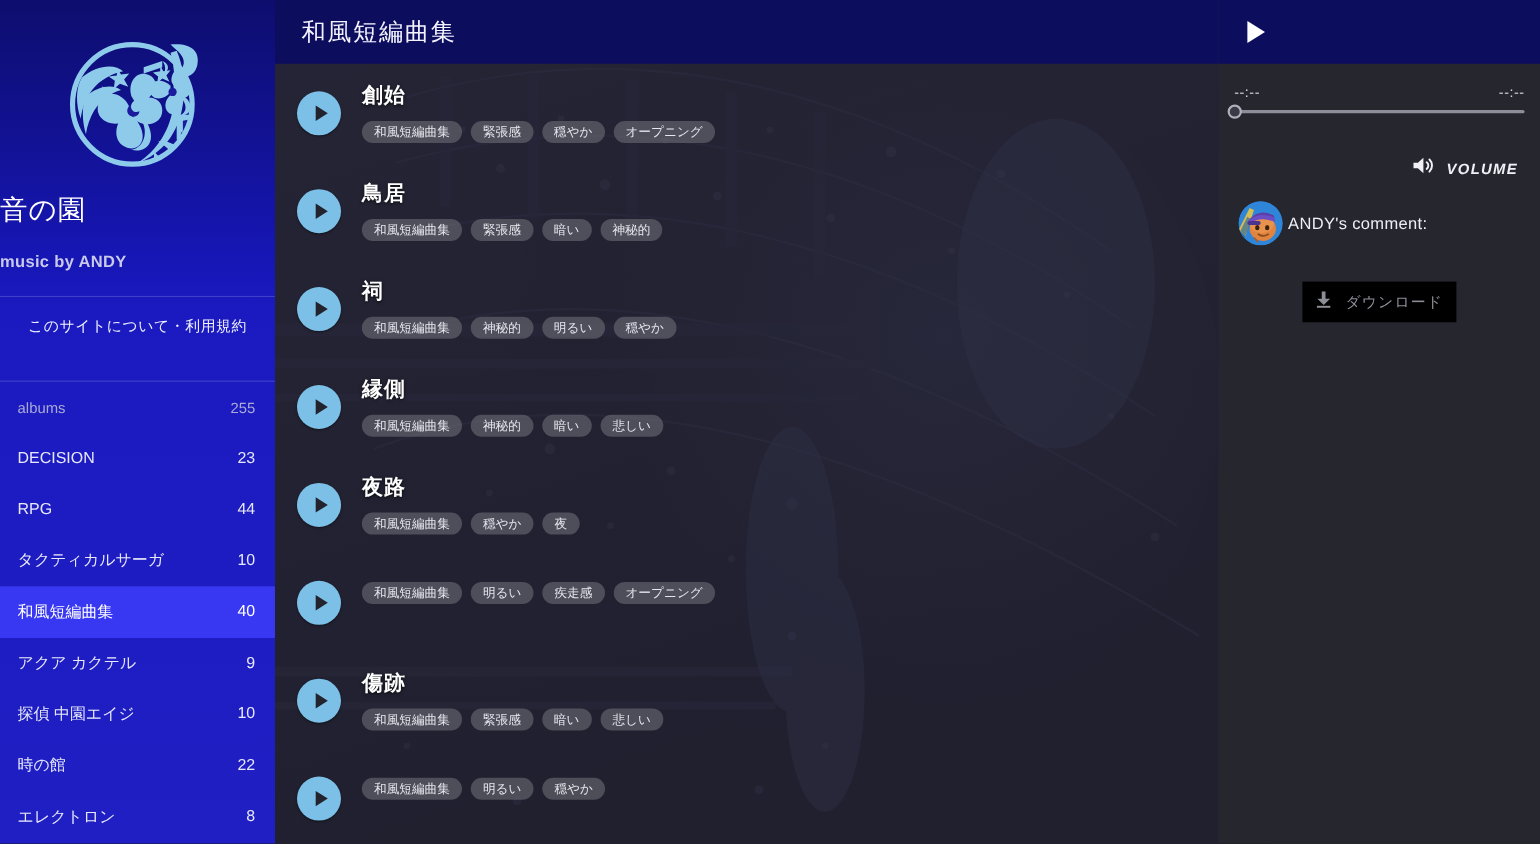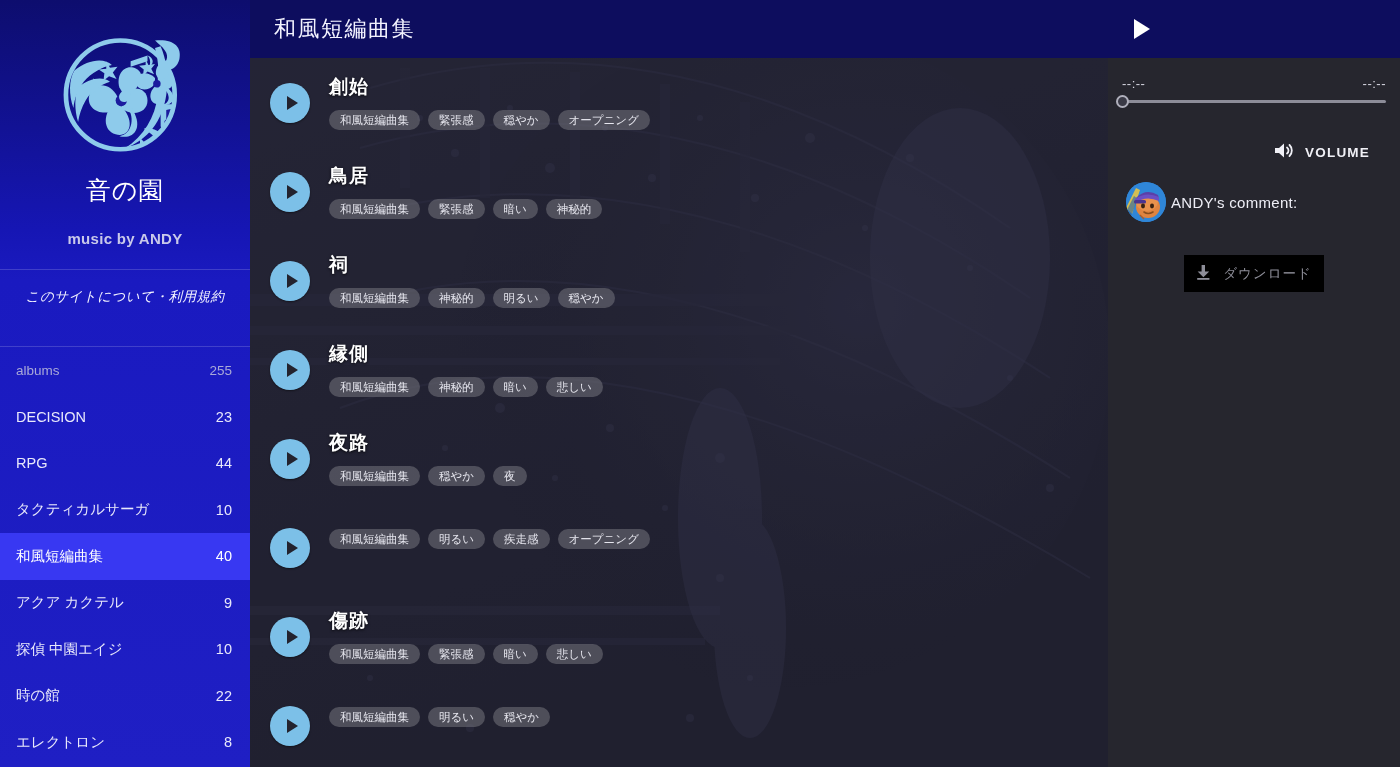--- a/index.html
+++ b/index.html
@@ -25,21 +25,20 @@
     width: 250px;
     height: 767px;
     flex: 0 0 250px;
     background: linear-gradient(180deg, #0d0d6e 0%, #1616b4 230px, #1a1ac0 280px, #1f1fc4 100%);
     position: relative;
     overflow: hidden;
   }
 
   .brand {
     padding-top: 18px;
-    text-align: center;
   }
 
   .logo-wrap {
     width: 150px;
     height: 150px;
     margin: 0 auto;
     display: block;
   }
 
   .brand-title {
@@ -66,21 +65,20 @@
 
   .site-info {
     height: 54px;
     display: flex;
     align-items: center;
     justify-content: center;
     font-size: 13.5px;
     color: #f2f2ff;
     letter-spacing: .5px;
     cursor: pointer;
-    font-style: italic;
   }
 
   .album-list { margin-top: 0; }
 
   .album-row {
     height: 46.5px;
     display: flex;
     align-items: center;
     padding: 0 18px 0 16px;
     cursor: pointer;
@@ -278,22 +276,23 @@
     background: #3a3a46;
     border: 2px solid #b0b0bc;
     cursor: pointer;
   }
 
   .volume-row {
     margin-top: 38px;
     display: flex;
     align-items: center;
     justify-content: flex-end;
-    padding-right: 30px;
+    padding-right: 20px;
     gap: 10px;
+    font-style: italic;
   }
   .volume-label {
     font-size: 13.5px;
     font-weight: bold;
     color: #f0f0f6;
     letter-spacing: 1.2px;
   }
 
   .comment-row {
     margin-top: 18px;

